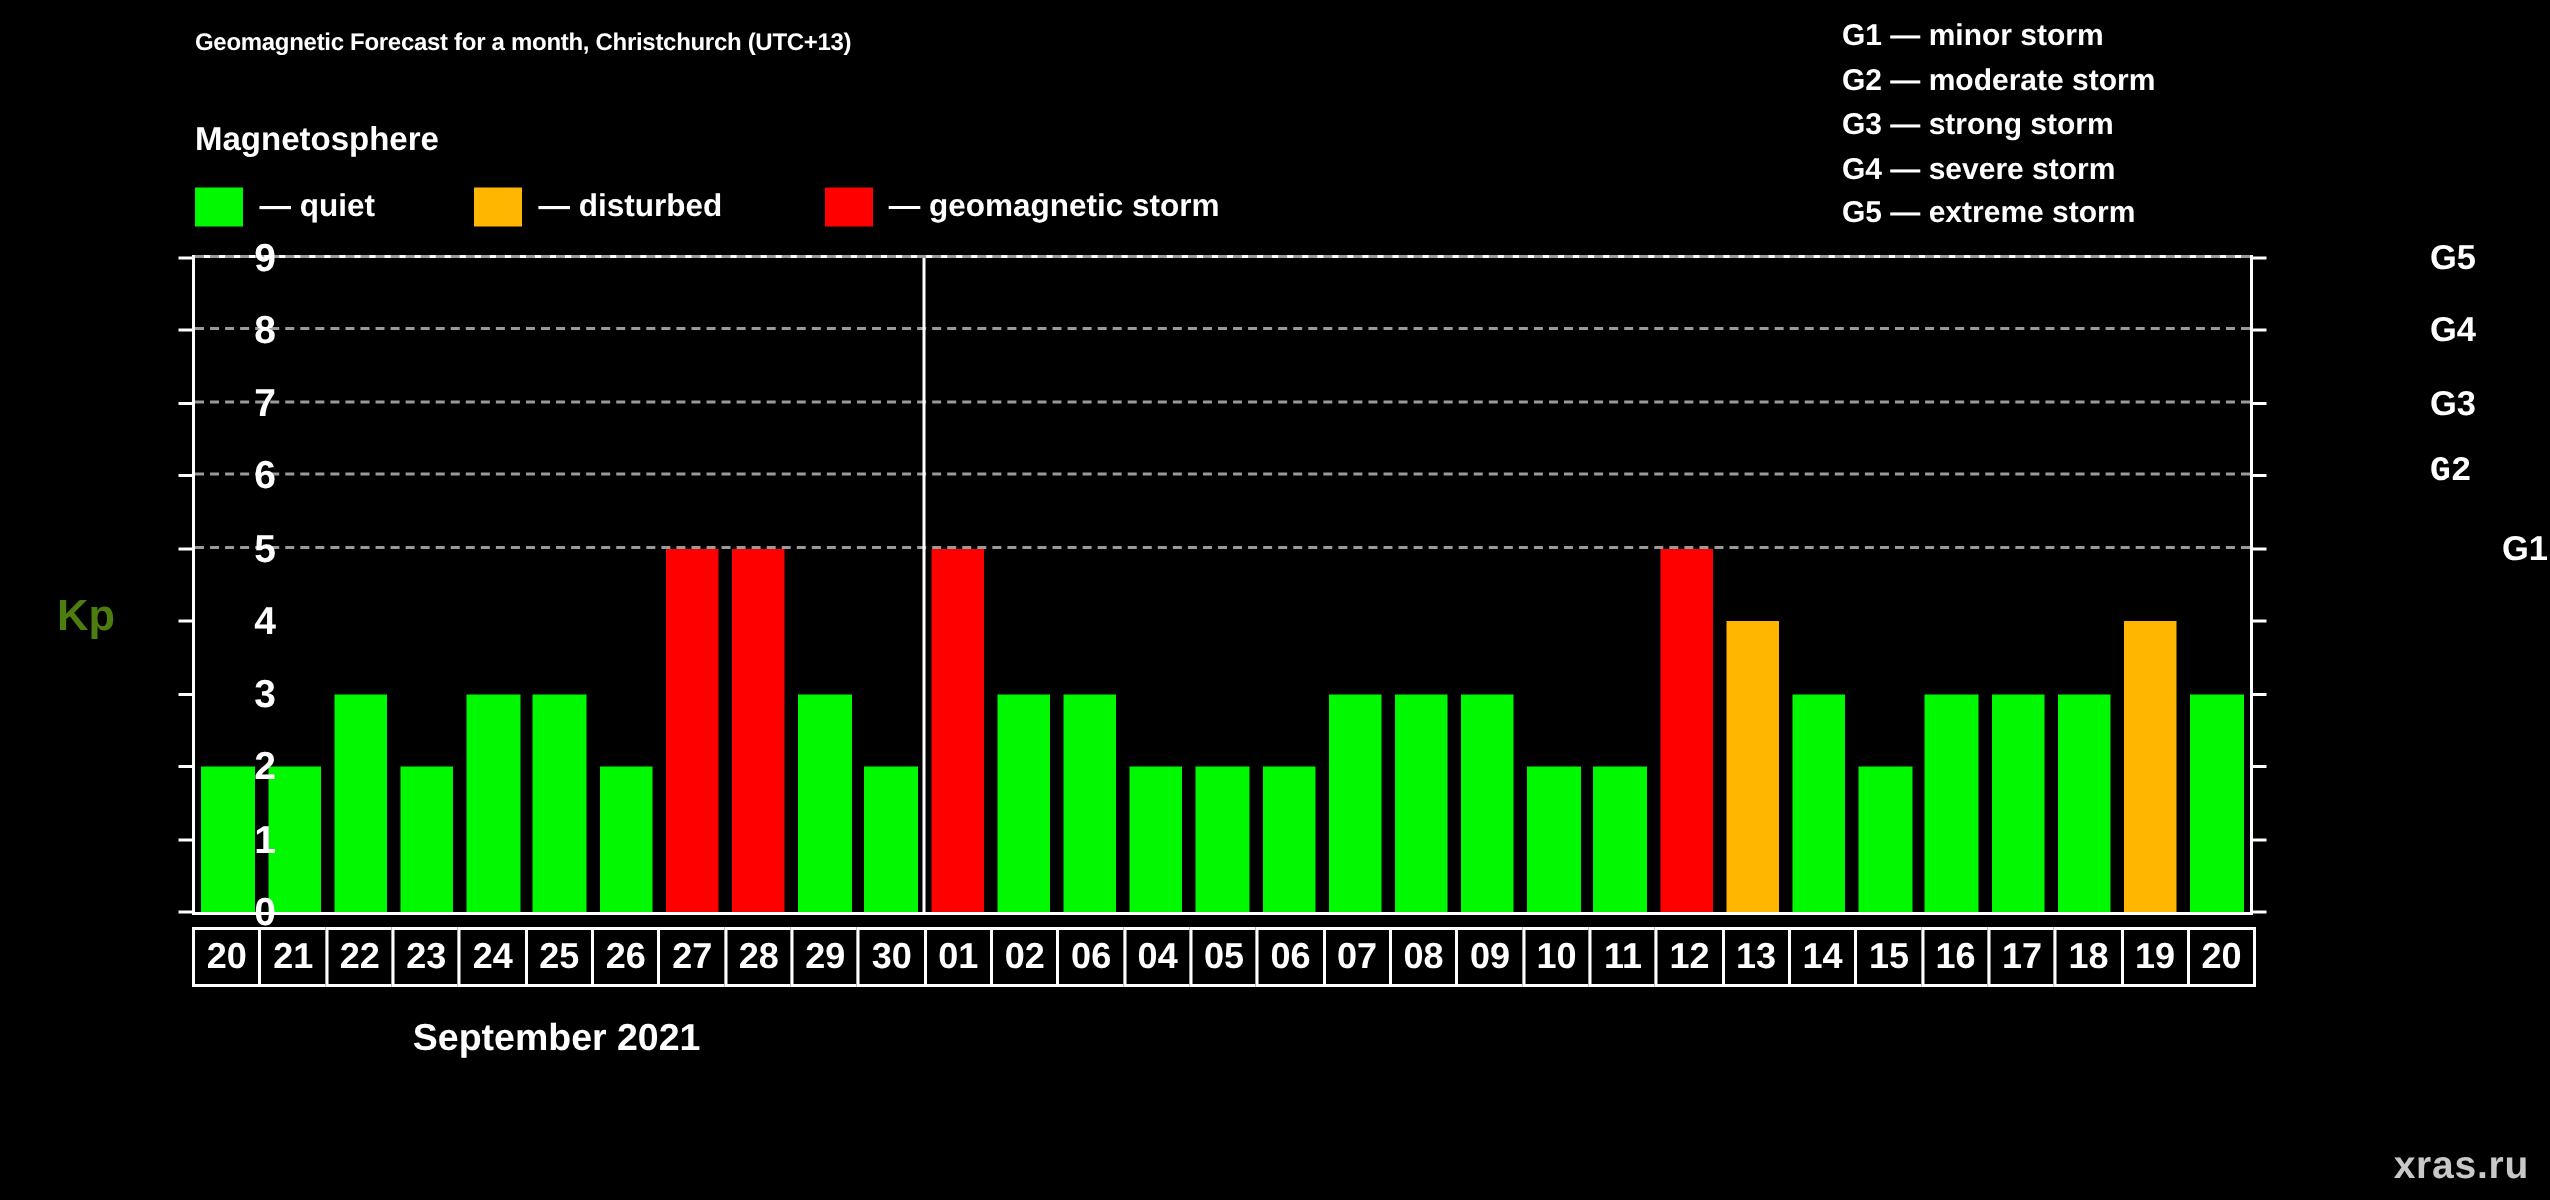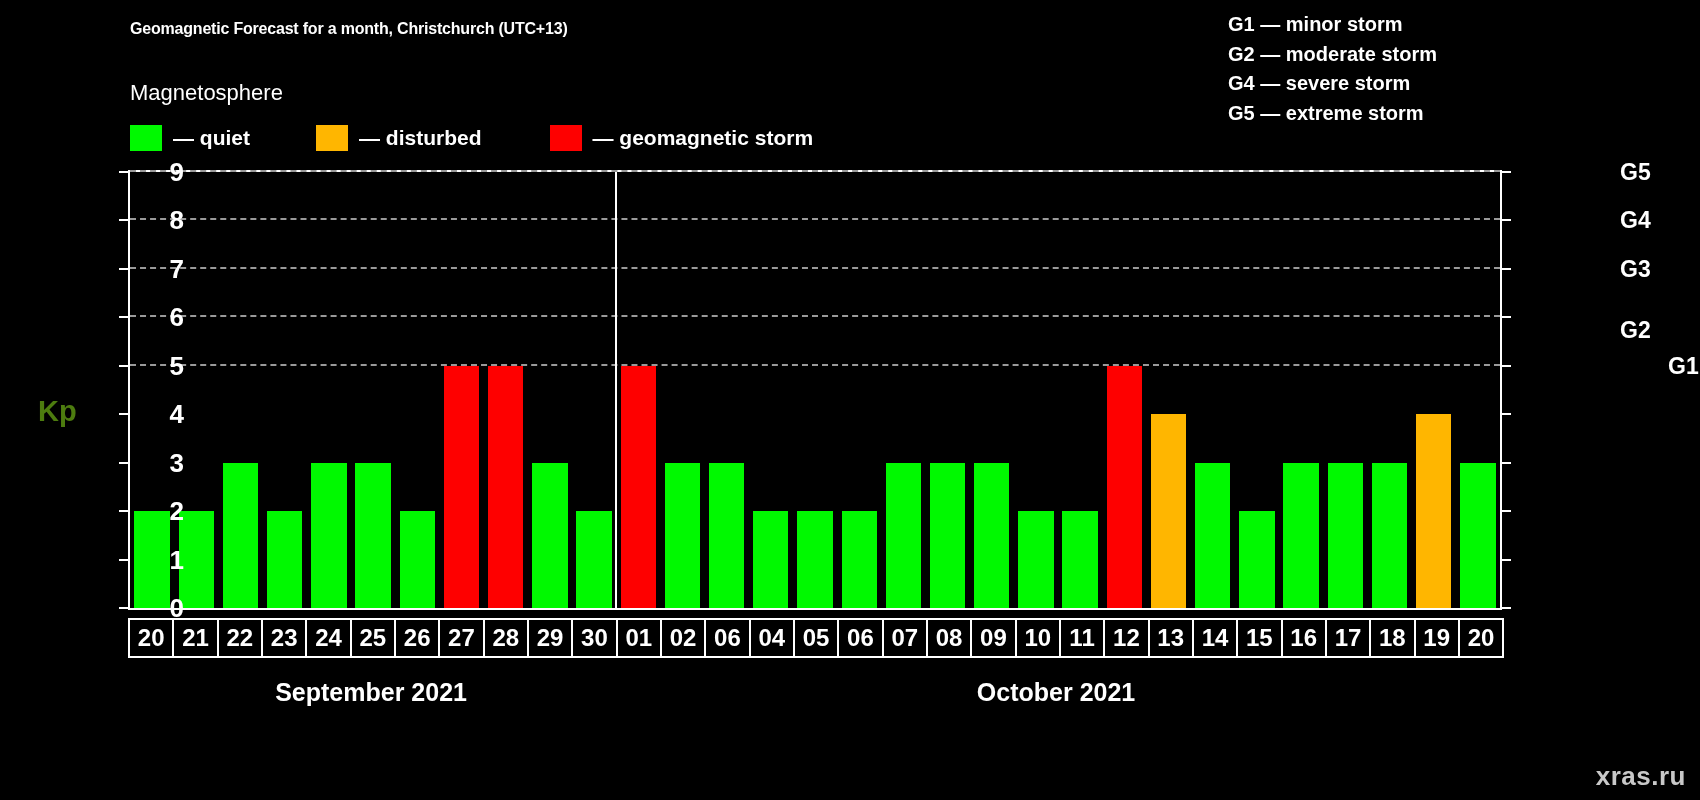--- a/index.html
+++ b/index.html
@@ -12,21 +12,21 @@
   #root { position: relative; width: 1700px; height: 800px; background:#000; }
 
   
   .title {
     position: absolute; left: 130px; top: 20px;
     font-size: 16px; font-weight: bold; color: #fff;
     white-space: nowrap; letter-spacing: -0.2px;
   }
   .magnetosphere {
     position: absolute; left: 130px; top: 80px;
-    font-size: 22px; font-weight: normal; color: #fff;
+    font-size: 22px; font-weight: bold; color: #fff;
   }
   .legend-row {
     position: absolute; left: 130px; top: 125px;
     display: flex; gap: 0px;
   }
   .legend-item { display: flex; align-items: center; }
   .legend-swatch {
     width: 32px; height: 26px; display: inline-block;
   }
   .legend-text {
@@ -141,20 +141,21 @@
     <div class="legend-gap-b"></div>
     <div class="legend-item">
       <span class="legend-swatch" id="sw2" style="background: rgb(254, 0, 0);"></span>
       <span class="legend-text">— geomagnetic storm</span>
     </div>
   </div>
 
   <div class="gkey">
     <div class="gkey-line">G1 — minor storm</div>
     <div class="gkey-line">G2 — moderate storm</div>
+    <div class="gkey-line">G3 — strong storm</div>
     <div class="gkey-line">G4 — severe storm</div>
     <div class="gkey-line">G5 — extreme storm</div>
   </div>
 
   <div class="kp-axis-title">Kp</div>
 
   <div class="plot-frame" id="plot">
     <div class="bars-layer" id="grid-layer">
         <div class="gridline" style="bottom: 242.222px;"></div>
         <div class="gridline" style="bottom: 290.667px;"></div>
@@ -214,21 +215,21 @@
       <div style="position: absolute; width: 9px; height: 2px; background: rgb(255, 255, 255); left: 119px; top: 413.222px;"></div>
       <div class="ylabel-left" style="top: 414.222px;">4</div>
       <div style="position: absolute; width: 9px; height: 2px; background: rgb(255, 255, 255); left: 1502px; top: 413.222px;"></div>
       <div style="position: absolute; width: 9px; height: 2px; background: rgb(255, 255, 255); left: 119px; top: 364.778px;"></div>
       <div class="ylabel-left" style="top: 365.778px;">5</div>
       <div style="position: absolute; width: 9px; height: 2px; background: rgb(255, 255, 255); left: 1502px; top: 364.778px;"></div>
       <div class="ylabel-right" style="top: 365.778px; margin-left: 48px;">G1</div>
       <div style="position: absolute; width: 9px; height: 2px; background: rgb(255, 255, 255); left: 119px; top: 316.333px;"></div>
       <div class="ylabel-left" style="top: 317.333px;">6</div>
       <div style="position: absolute; width: 9px; height: 2px; background: rgb(255, 255, 255); left: 1502px; top: 316.333px;"></div>
-      <div class="ylabel-right" style="top: 330px;">G2</div>
+      <div class="ylabel-right" style="top: 314px; font-family: Liberation Mono, monospace;">G2</div>
       <div style="position: absolute; width: 9px; height: 2px; background: rgb(255, 255, 255); left: 119px; top: 267.889px;"></div>
       <div class="ylabel-left" style="top: 268.889px;">7</div>
       <div style="position: absolute; width: 9px; height: 2px; background: rgb(255, 255, 255); left: 1502px; top: 267.889px;"></div>
       <div class="ylabel-right" style="top: 268.889px;">G3</div>
       <div style="position: absolute; width: 9px; height: 2px; background: rgb(255, 255, 255); left: 119px; top: 219.444px;"></div>
       <div class="ylabel-left" style="top: 220.444px;">8</div>
       <div style="position: absolute; width: 9px; height: 2px; background: rgb(255, 255, 255); left: 1502px; top: 219.444px;"></div>
       <div class="ylabel-right" style="top: 220.444px;">G4</div>
       <div style="position: absolute; width: 9px; height: 2px; background: rgb(255, 255, 255); left: 119px; top: 171px;"></div>
       <div class="ylabel-left" style="top: 172px;">9</div>
@@ -264,16 +265,15 @@
       <div class="date-cell">14</div>
       <div class="date-cell">15</div>
       <div class="date-cell">16</div>
       <div class="date-cell">17</div>
       <div class="date-cell">18</div>
       <div class="date-cell">19</div>
       <div class="date-cell">20</div>
     </div>
 
   <div class="month-caption" id="month-sep" style="left: 231.065px;">September 2021</div>
-  <div class="month-caption" id="month-oct" style="left: 916.065px;">October 2021</div>
 
   <div class="watermark">xras.ru</div>
 </div>
 
 </body></html>

